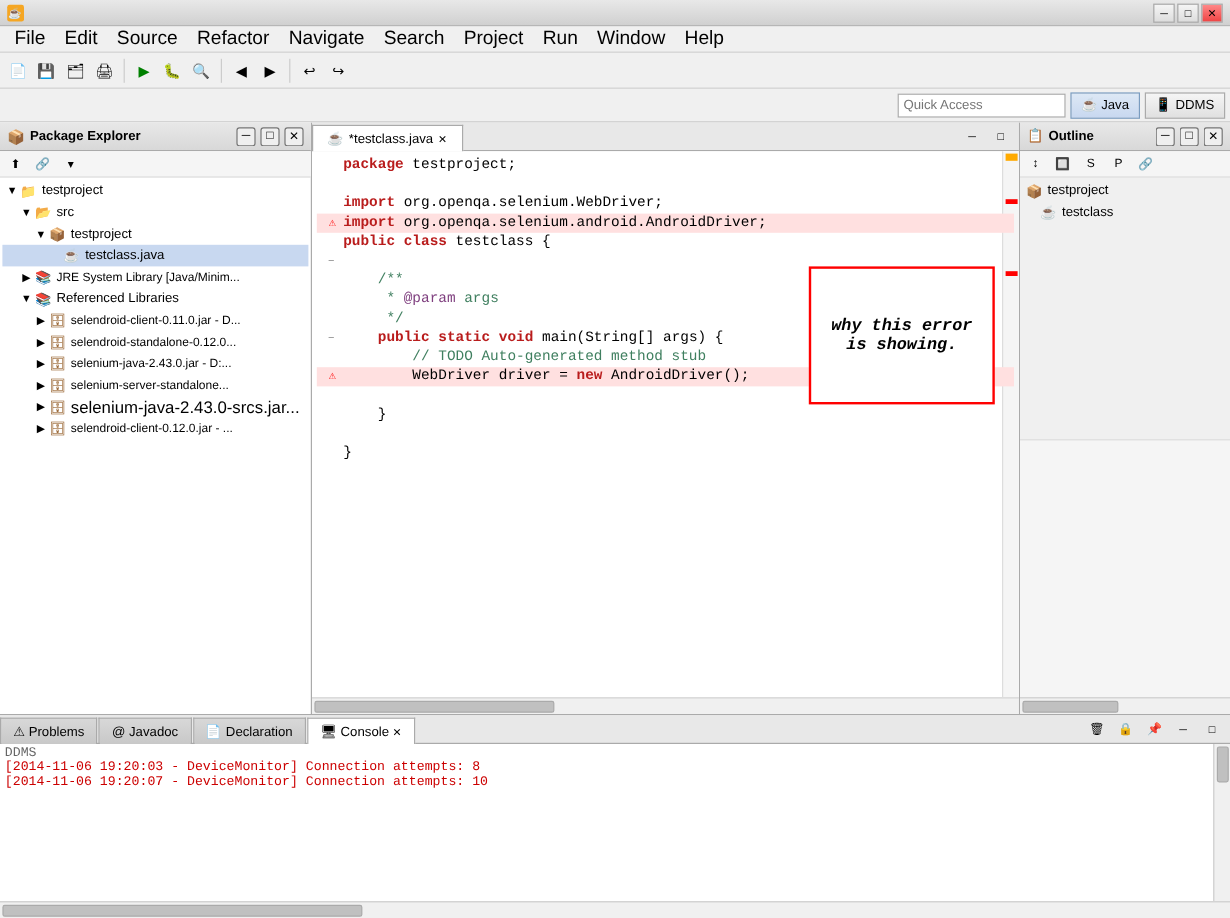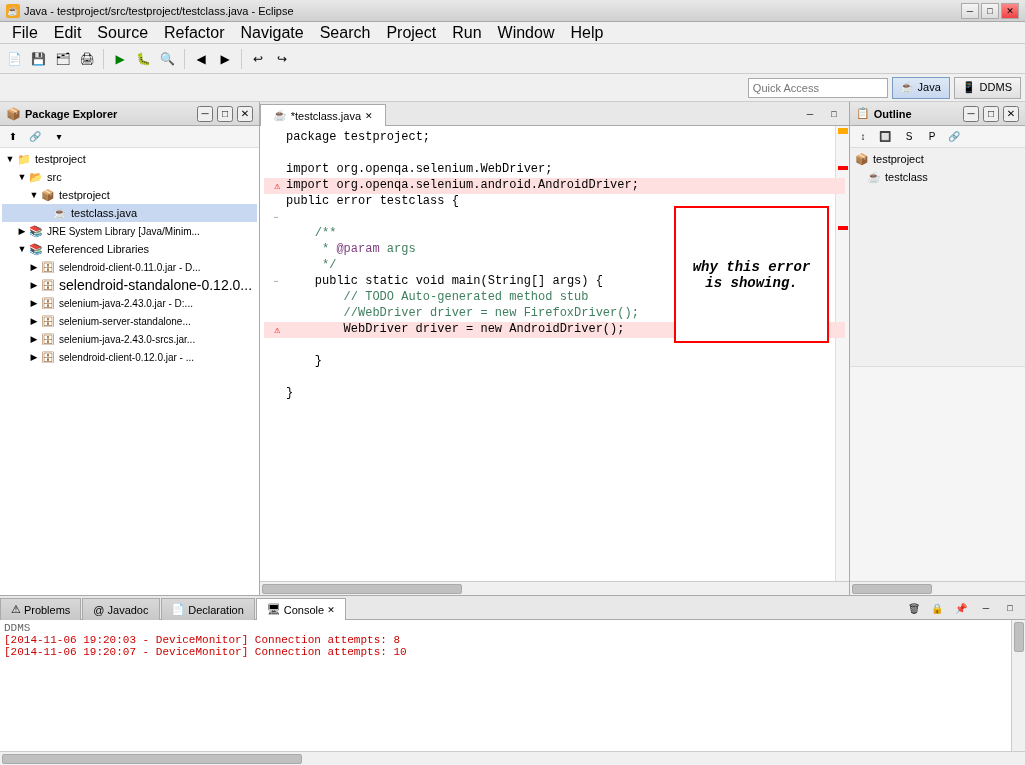--- a/index.html
+++ b/index.html
@@ -50,21 +50,21 @@
     .tab-controls { margin-left: auto; display: flex; align-items: center; padding: 0 4px; gap: 2px; }
 
     .editor-content { flex: 1; background: white; overflow: hidden; position: relative; font-family: 'Courier New', monospace; font-size: 12px; }
     .code-area { padding: 4px; overflow: auto; height: 100%; position: relative; }
     .line { display: flex; min-height: 16px; padding: 0 4px; }
     .line-marker { width: 18px; min-width: 18px; display: flex; align-items: center; justify-content: center; }
     .line-content { flex: 1; white-space: pre; }
     .error-line { background: #ffe0e0; }
     .collapse-btn { color: #888; font-size: 9px; cursor: pointer; margin-right: 2px; }
 
-    .kw { color: #000000; font-weight: normal; }
+    .kw { color: #b91c1c; font-weight: bold; }
     .comment { color: #3f7f5f; }
 
     .marker-error { color: red; font-size: 10px; }
 
     
     .panel-right { width: 175px; display: flex; flex-direction: column; }
 
     
     .panel-bottom { height: 170px; border-top: 1px solid #aaa; display: flex; flex-direction: column; }
     .bottom-tabs { background: #e8e8e8; height: 24px; display: flex; align-items: flex-end; border-bottom: 1px solid #aaa; }
@@ -89,21 +89,20 @@
     .hscrollbar-thumb { height: 10px; background: #c0c0c0; border: 1px solid #aaa; border-radius: 2px; margin: 2px; }
 
     .pkg-folder { color: #6060a0; }
   </style>
 </head>
 <body>
 
 <div class="title-bar">
   <div class="title-bar-left">
     <div class="title-bar-icon">☕</div>
-    <span>Java - testproject/src/testproject/testclass.java - Eclipse</span>
   </div>
   <div class="title-bar-controls">
     <button class="title-btn">─</button>
     <button class="title-btn">□</button>
     <button class="title-btn close">✕</button>
   </div>
 </div>
 
 <div class="menu-bar">
   <span class="menu-item">File</span>
@@ -203,39 +202,39 @@
         <div class="tree-item">
           <span style="width:24px;display:inline-block;"></span>
           <span class="tree-arrow">▶</span>
           <span class="tree-icon" style="color:#804000;">🗄</span>
           <span style="font-size:10px;">selendroid-client-0.11.0.jar - D...</span>
         </div>
         <div class="tree-item">
           <span style="width:24px;display:inline-block;"></span>
           <span class="tree-arrow">▶</span>
           <span class="tree-icon" style="color:#804000;">🗄</span>
-          <span style="font-size:14px;">selendroid-standalone-0.12.0...</span>
+          <span style="font-size:10px;">selendroid-standalone-0.12.0...</span>
         </div>
         <div class="tree-item">
           <span style="width:24px;display:inline-block;"></span>
           <span class="tree-arrow">▶</span>
           <span class="tree-icon" style="color:#804000;">🗄</span>
           <span style="font-size:10px;">selenium-java-2.43.0.jar - D:...</span>
         </div>
         <div class="tree-item">
           <span style="width:24px;display:inline-block;"></span>
           <span class="tree-arrow">▶</span>
           <span class="tree-icon" style="color:#804000;">🗄</span>
           <span style="font-size:10px;">selenium-server-standalone...</span>
         </div>
         <div class="tree-item">
           <span style="width:24px;display:inline-block;"></span>
           <span class="tree-arrow">▶</span>
           <span class="tree-icon" style="color:#804000;">🗄</span>
-          <span style="font-size:10px;">selenium-java-2.43.0-srcs.jar...</span>
+          <span style="font-size:14px;">selenium-java-2.43.0-srcs.jar...</span>
         </div>
         <div class="tree-item">
           <span style="width:24px;display:inline-block;"></span>
           <span class="tree-arrow">▶</span>
           <span class="tree-icon" style="color:#804000;">🗄</span>
           <span style="font-size:10px;">selendroid-client-0.12.0.jar - ...</span>
         </div>
       </div>
     </div>
 
@@ -279,21 +278,21 @@
 
           <div class="line error-line">
             <div class="line-marker">
                 <span class="marker-error">⚠</span>
               </div>
             <div class="line-content"><span class="kw">import</span> org.openqa.selenium.android.AndroidDriver;</div>
           </div>
 
           <div class="line">
             <div class="line-marker"></div>
-            <div class="line-content"><span class="kw">public</span> <span class="kw">error</span> testclass {</div>
+            <div class="line-content"><span class="kw">public</span> <span class="kw">class</span> testclass {</div>
           </div>
 
           <div class="line">
             <div class="line-marker">
                 <span class="collapse-btn">−</span>
               </div>
             <div class="line-content"></div>
           </div>
 
           <div class="line">
@@ -316,24 +315,20 @@
                 <span class="collapse-btn">−</span>
               </div>
             <div class="line-content">    <span class="kw">public</span> <span class="kw">static</span> <span class="kw">void</span> main(String[] args) {</div>
           </div>
 
           <div class="line">
             <div class="line-marker"></div>
             <div class="line-content"><span class="comment">        // TODO Auto-generated method stub</span></div>
           </div>
 
-          <div class="line">
-            <div class="line-marker"></div>
-            <div class="line-content"><span class="comment">        //WebDriver driver = new FirefoxDriver();</span></div>
-          </div>
 
           <div class="line error-line">
             <div class="line-marker">
                 <span class="marker-error">⚠</span>
               </div>
             <div class="line-content">        WebDriver driver = <span class="kw">new</span> AndroidDriver();</div>
           </div>
 
           <div class="line">
             <div class="line-marker"></div>
@@ -369,21 +364,21 @@
           <defs>
             <marker id="arrowhead" markerWidth="10" markerHeight="7" refX="10" refY="3.5" orient="auto">
               <polygon points="0 0, 10 3.5, 0 7" fill="#006080"></polygon>
             </marker>
             <marker id="arrowhead2" markerWidth="10" markerHeight="7" refX="10" refY="3.5" orient="auto">
               <polygon points="0 0, 10 3.5, 0 7" fill="#006080"></polygon>
             </marker>
           </defs>
         </svg>
 
-        <div class="tooltip-box" style="position:absolute; right:20px; top:80px; width:155px; height:137px;text-align:center;">
+        <div class="tooltip-box" style="position:absolute; right:20px; top:96px; width:155px; height:115px;text-align:center;">
           <span>why this error is showing.</span>
         </div>
 
       </div>
 
       <div class="hscrollbar">
         <div class="hscrollbar-thumb" style="width:200px;"></div>
       </div>
     </div>
 

